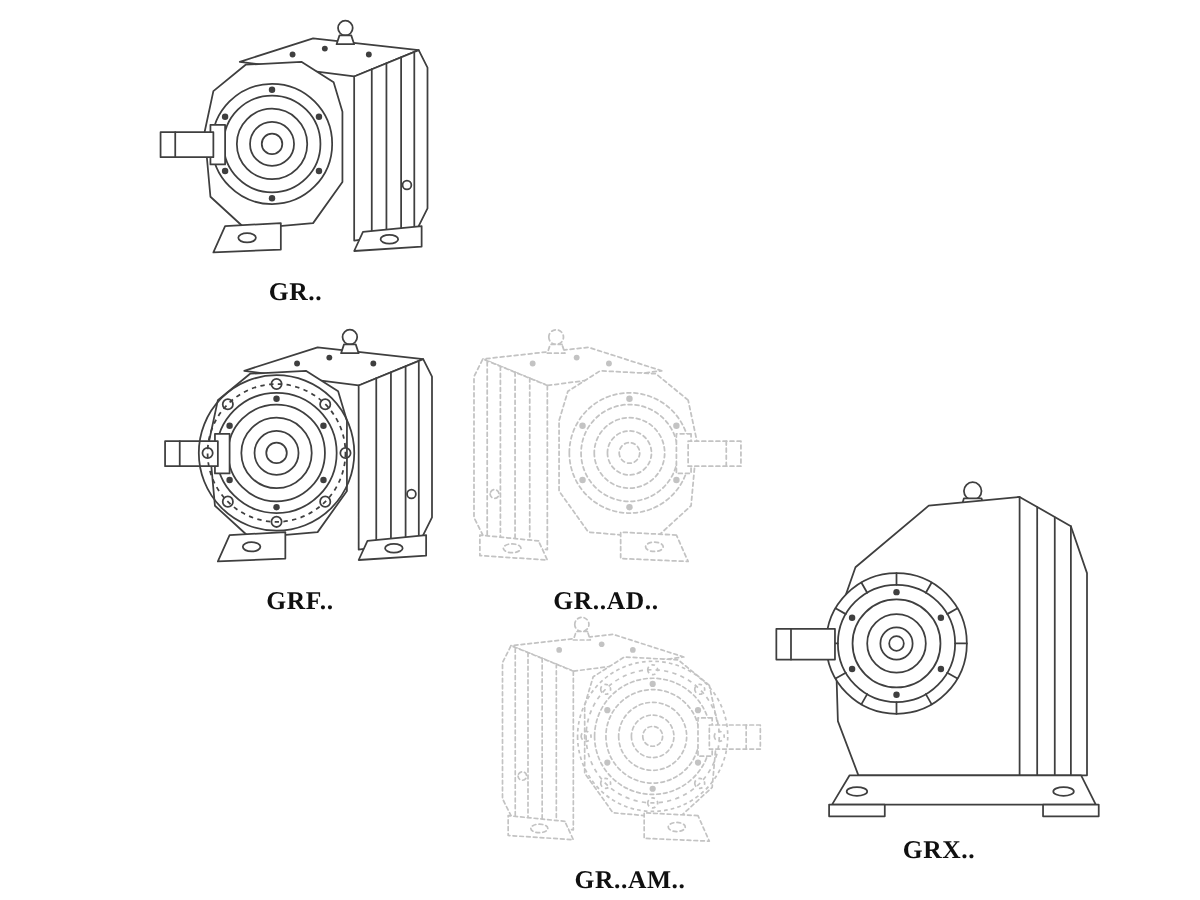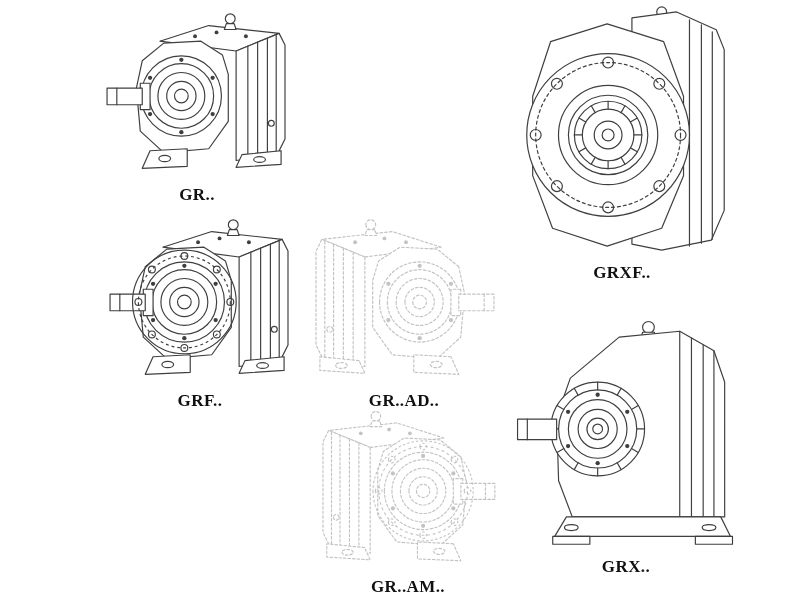--- a/index.html
+++ b/index.html
@@ -120,43 +120,37 @@
   </svg>
 
   <div class="item" style="left:85px;top:6px">
     <svg class="art" width="200" height="176" viewBox="0 0 200 180">
         <use href="#g-r"></use>
       </svg>
     <div class="label">GR..</div>
   </div>
 
 
-  <div class="item" style="left:500px;top:2px">
-    <svg class="art" width="220" height="258" viewBox="0 0 220 260">
-        <use href="#g-grxf"></use>
-      </svg>
-    <div class="label">GRXF..</div>
-  </div>
 
   <div class="item" style="left:88px;top:212px">
     <svg class="art" width="200" height="176" viewBox="0 0 200 180">
         <use href="#g-rf"></use>
       </svg>
     <div class="label">GRF..</div>
   </div>
 
   <div class="item" style="left:292px;top:212px">
     <svg class="art ghost" width="200" height="176" viewBox="0 0 200 180">
         <use href="#g-r" transform="translate(200,0) scale(-1,1)"></use>
       </svg>
     <div class="label">GR..AD..</div>
   </div>
 
 
-  <div class="item" style="left:296px;top:404px">
+  <div class="item" style="left:308px;top:404px">
     <svg class="art ghost" width="200" height="170" viewBox="0 0 200 180">
         <use href="#g-rf" transform="translate(200,0) scale(-1,1)"></use>
       </svg>
     <div class="label">GR..AM..</div>
   </div>
 
   <div class="item" style="left:500px;top:300px">
     <svg class="art" width="228" height="254" viewBox="0 0 230 260">
         <use href="#g-grx"></use>
       </svg>

